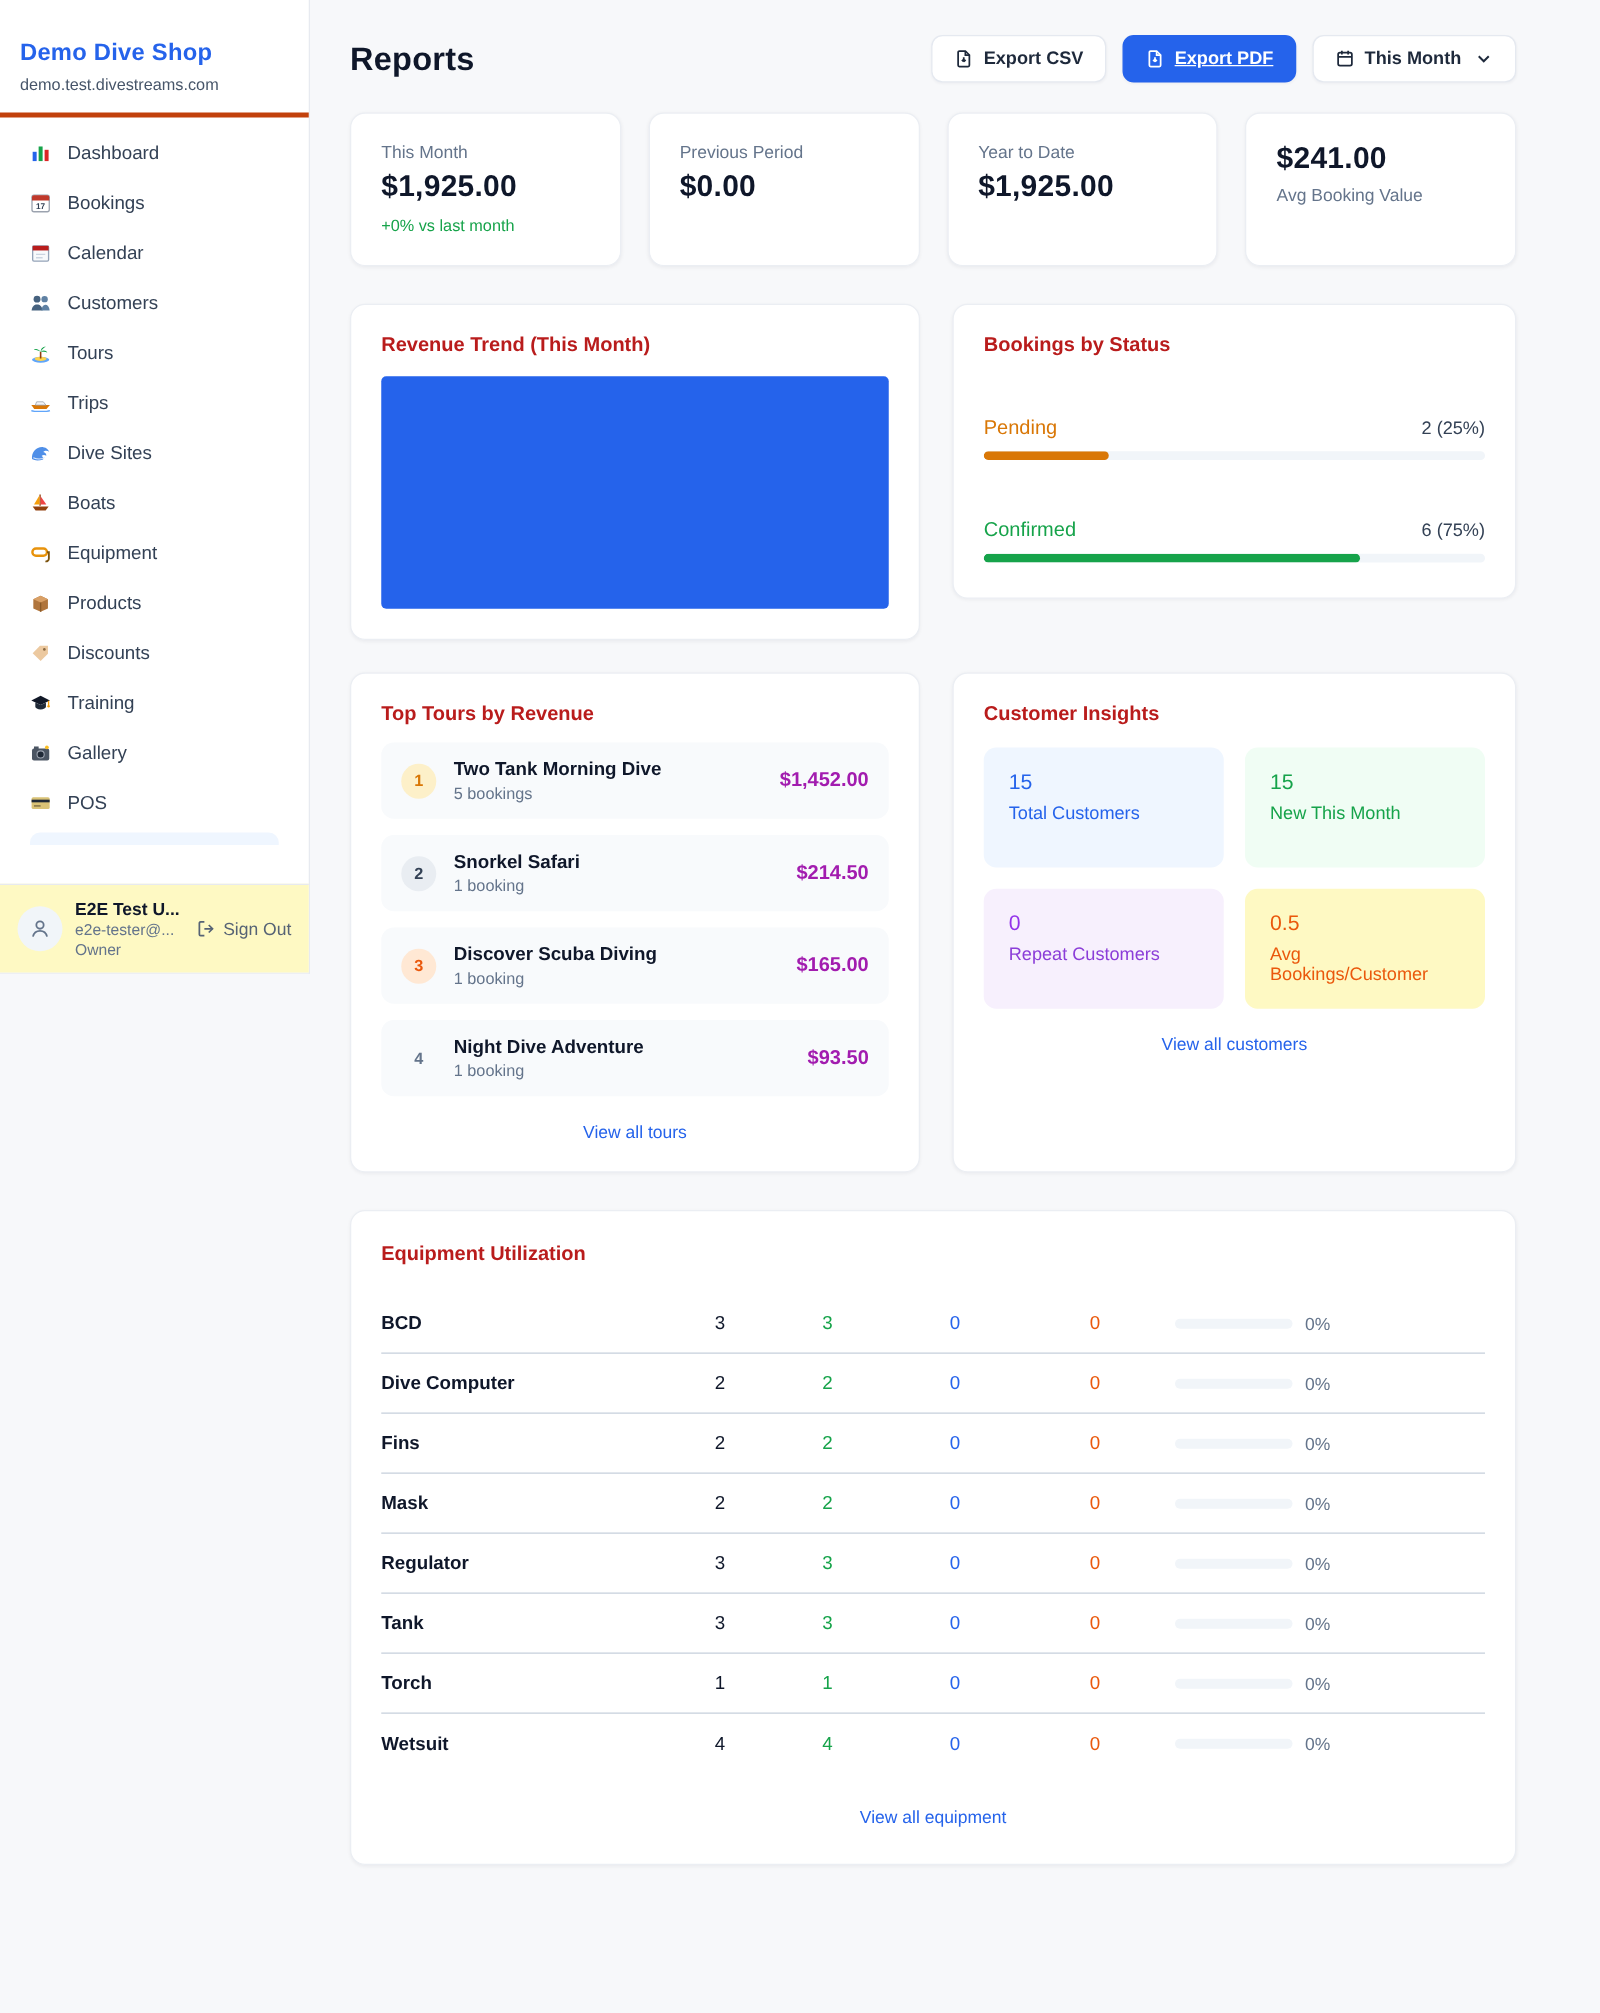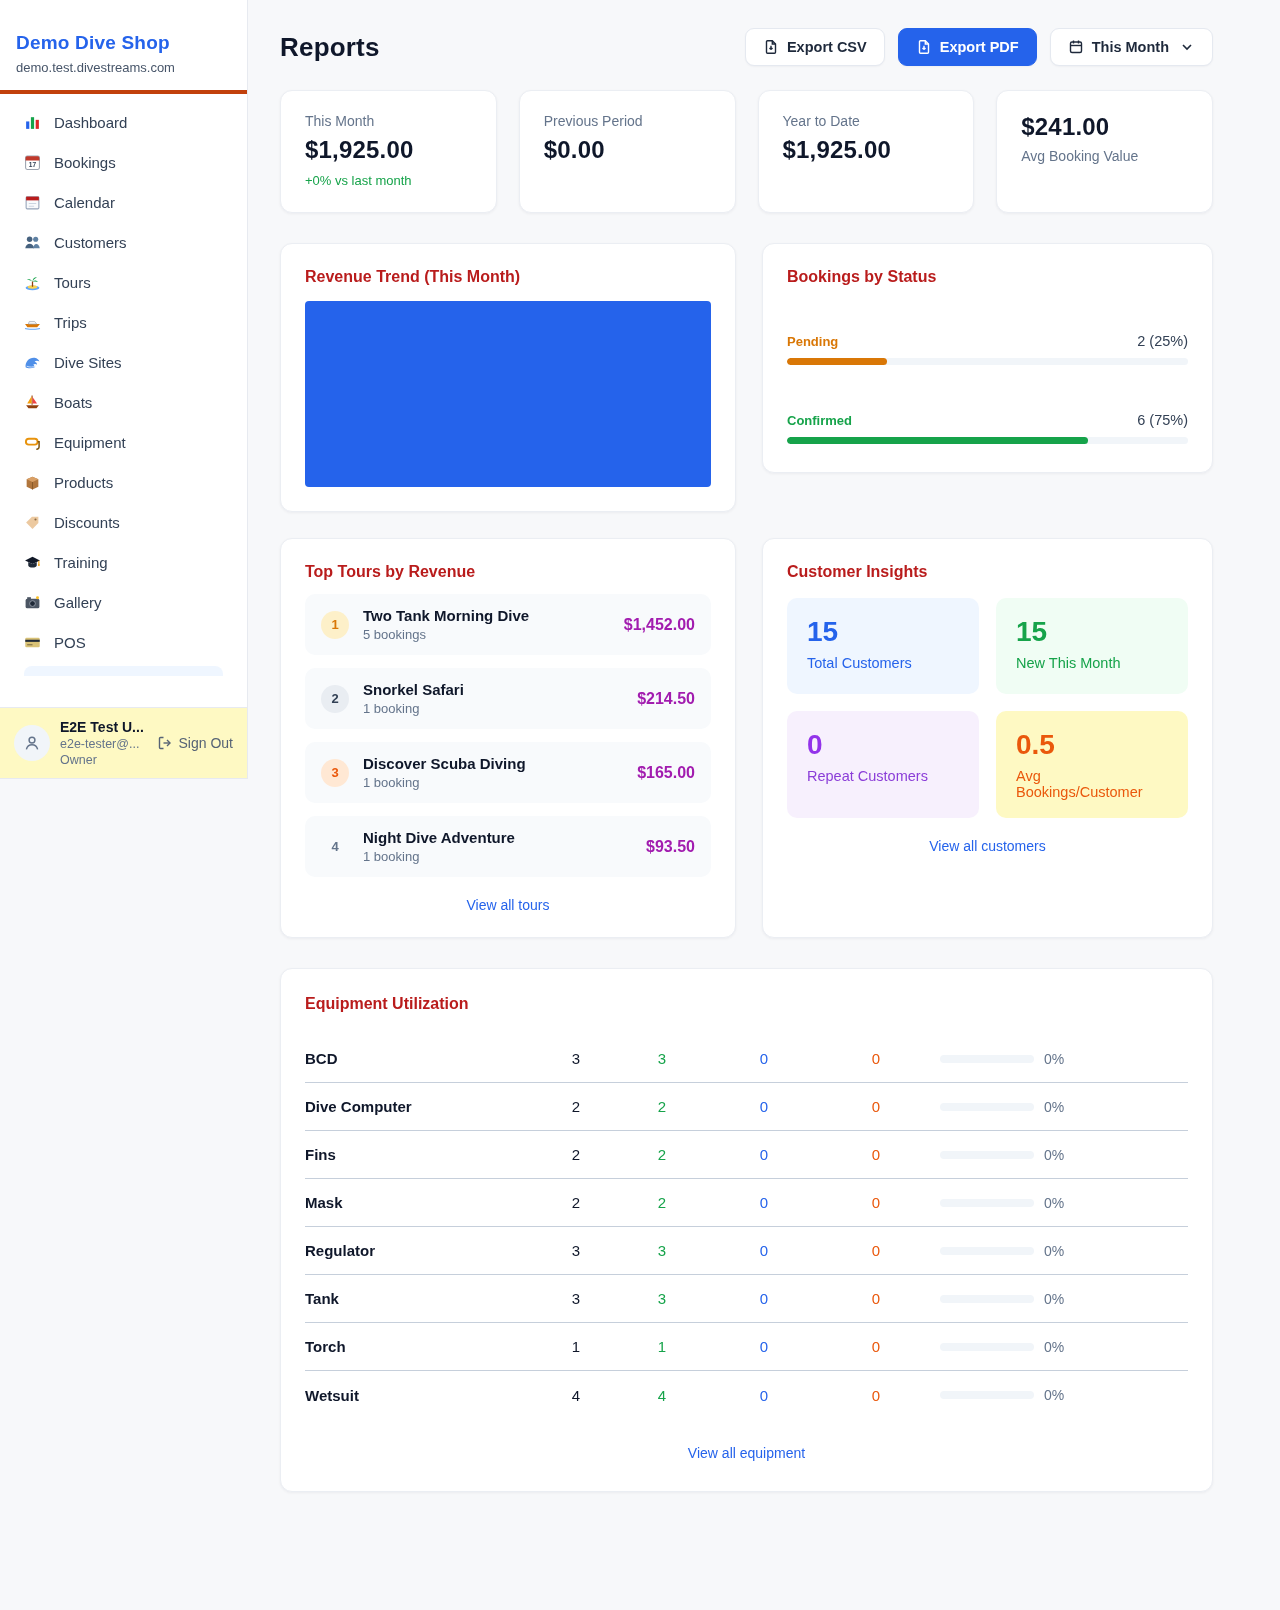--- a/index.html
+++ b/index.html
@@ -32,21 +32,21 @@
   .signout { display:flex; align-items:center; gap:6px; color:#5b6troke:#5b6b7e; color:#566375; font-size:14px; cursor:pointer; white-space:nowrap; }
 
   
   .main { flex:1; padding:28px 67px 60px 32px; }
   .page-head { display:flex; align-items:center; justify-content:space-between; margin-bottom:24px; }
   .page-title { font-size:26px; font-weight:bold; color:#0f172a; letter-spacing:.2px; }
   .head-actions { display:flex; gap:13px; }
   .btn { display:inline-flex; align-items:center; gap:8px; height:38px; padding:0 17px; border-radius:9px;
     font-size:14.5px; font-weight:bold; cursor:pointer; border:1px solid #e5e9f0; background:#fff; color:#1e293b;
     box-shadow:0 1px 2px rgba(15,23,42,.04); }
-  .btn.primary { background:#2563eb; border-color:#2563eb; color:#fff; }
+  .btn.primary { background:#2563eb; border-color:#2563eb; color:#fff;text-decoration:underline; }
   .btn svg { width:16px; height:16px; }
   .chev { margin-left:2px; }
 
   .card { background:#fff; border:1px solid #ebeef3; border-radius:12px; box-shadow:0 1px 3px rgba(15,23,42,.05); }
   .card-title { font-size:16px; font-weight:bold; color:#b91c1c; }
 
   .stats-grid { display:grid; grid-template-columns:repeat(4,1fr); gap:22px; margin-bottom:30px; }
   .stat-card { padding:22px 24px; min-height:123px; }
   .stat-label { font-size:14px; color:#64748b; }
   .stat-value { font-size:24px; font-weight:bold; color:#0f172a; margin-top:7px; letter-spacing:.2px; }
@@ -56,21 +56,21 @@
 
   .two-col { display:grid; grid-template-columns:456px 1fr; gap:26px; align-items:start; margin-bottom:26px; }
   .two-col.stretch { align-items:stretch; margin-bottom:30px; }
 
   .revenue-card { padding:24px; }
   .revenue-bar { height:186px; background:#2563eb; border-radius:4px; margin-top:15px; }
 
   .status-card { padding:24px 24px 28px; }
   .status-row { margin-top:19px; }
   .status-line { display:flex; justify-content:space-between; align-items:baseline; }
-  .status-label { font-size:13px; font-weight:bold;margin-top:29px; }
+  .status-label { font-size:16px; font-weight:normal;margin-top:29px; }
   .status-label.orange { color:#d97706; }
   .status-label.green { color:#16a34a; }
   .status-count { font-size:14.5px; color:#334155; }
   .track { height:7px; background:#f1f5f9; border-radius:99px; margin-top:9px; overflow:hidden; }
   .sfill { display:block; height:100%; border-radius:99px; }
 
   .tours-card { padding:24px; }
   .tour-row { display:flex; align-items:center; gap:14px; background:#f8fafc; border-radius:10px;
     padding:13px 16px; margin-top:13px; }
   .rank { width:28px; height:28px; border-radius:50%; display:flex; align-items:center; justify-content:center;
@@ -81,21 +81,21 @@
   .rank.r4 { background:transparent; color:#64748b; }
   .tour-info { flex:1; min-width:0; }
   .tour-name { font-size:15px; font-weight:bold; color:#0f172a; }
   .tour-sub { font-size:13px; color:#64748b; margin-top:3px; }
   .tour-amt { font-size:16px; font-weight:bold; color:#a21caf; }
   .view-link { display:block; text-align:center; color:#2563eb; font-size:14px; margin-top:20px; cursor:pointer; text-decoration:none; }
 
   .insights-card { padding:24px; display:flex; flex-direction:column; }
   .tiles { display:grid; grid-template-columns:1fr 1fr; gap:17px; margin-top:17px; }
   .tile { border-radius:10px; padding:18px 20px; min-height:96px; }
-  .tile .tval { font-size:28px; font-weight:bold; }
+  .tile .tval { font-size:17px; font-weight:normal; }
   .tile .tlabel { font-size:14.5px; margin-top:7px; }
   .tile.blue { background:#eff6ff; } .tile.blue .tval, .tile.blue .tlabel { color:#2563eb; }
   .tile.green { background:#f0fdf4; } .tile.green .tval, .tile.green .tlabel { color:#16a34a; }
   .tile.purple { background:#f7f0fd; } .tile.purple .tval { color:#9333ea; } .tile.purple .tlabel { color:#8b3dd8; }
   .tile.orange { background:#fef9c3; } .tile.orange .tval, .tile.orange .tlabel { color:#ea580c; }
 
   .equip-card { padding:26px 24px 30px; }
   .eq-table { margin-top:22px; }
   .eq-hr, .eq-tr { display:grid; grid-template-columns:1fr 64px 108px 96px 128px 248px; align-items:center; }
   .eq-hr { font-size:13.5px; color:#64748b; padding-bottom:12px; border-bottom:1px solid #9aa7b8; }

